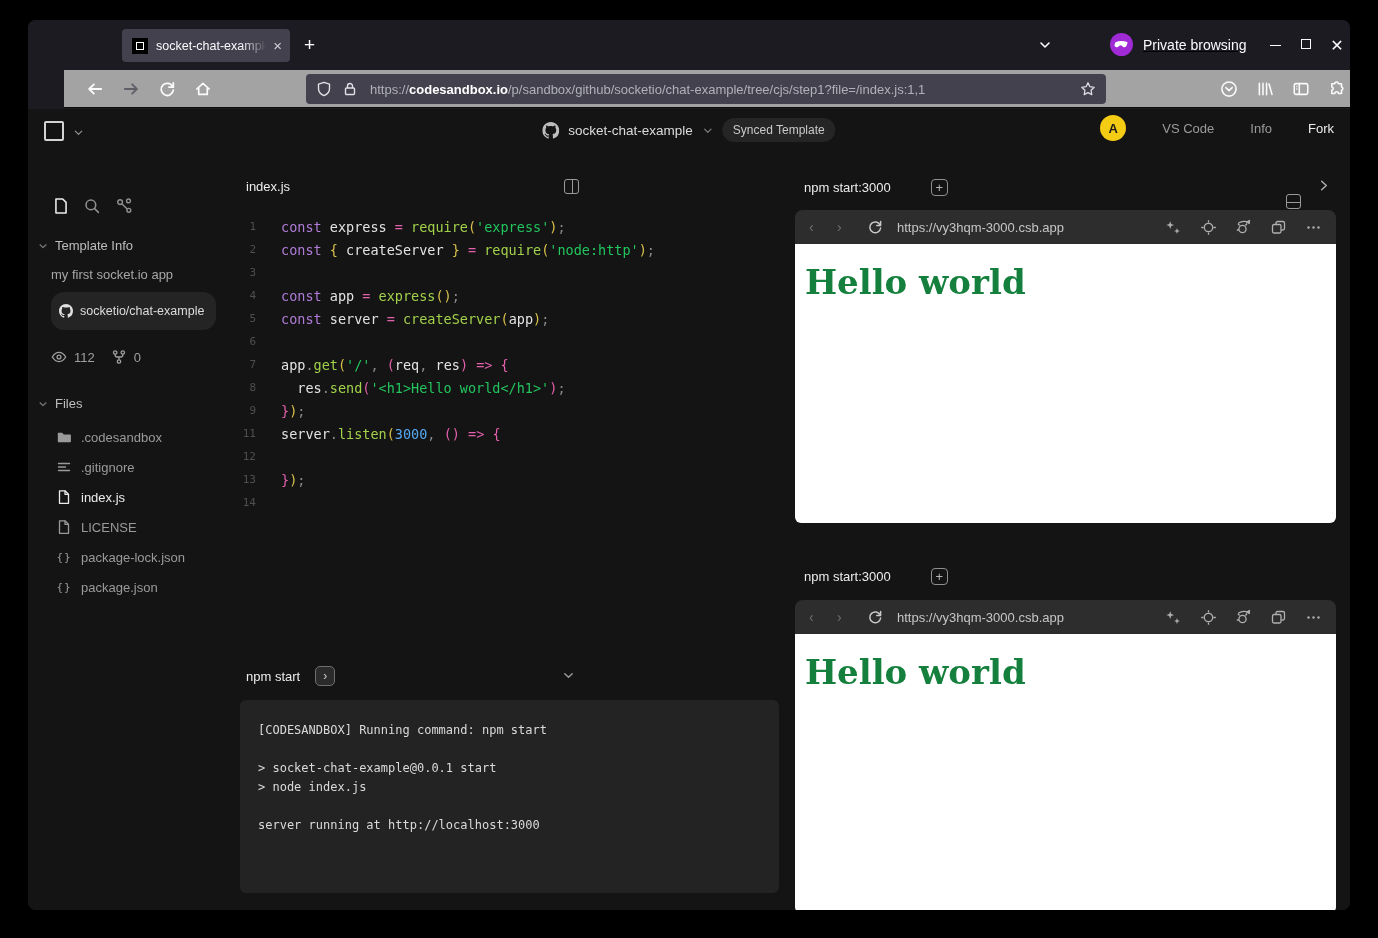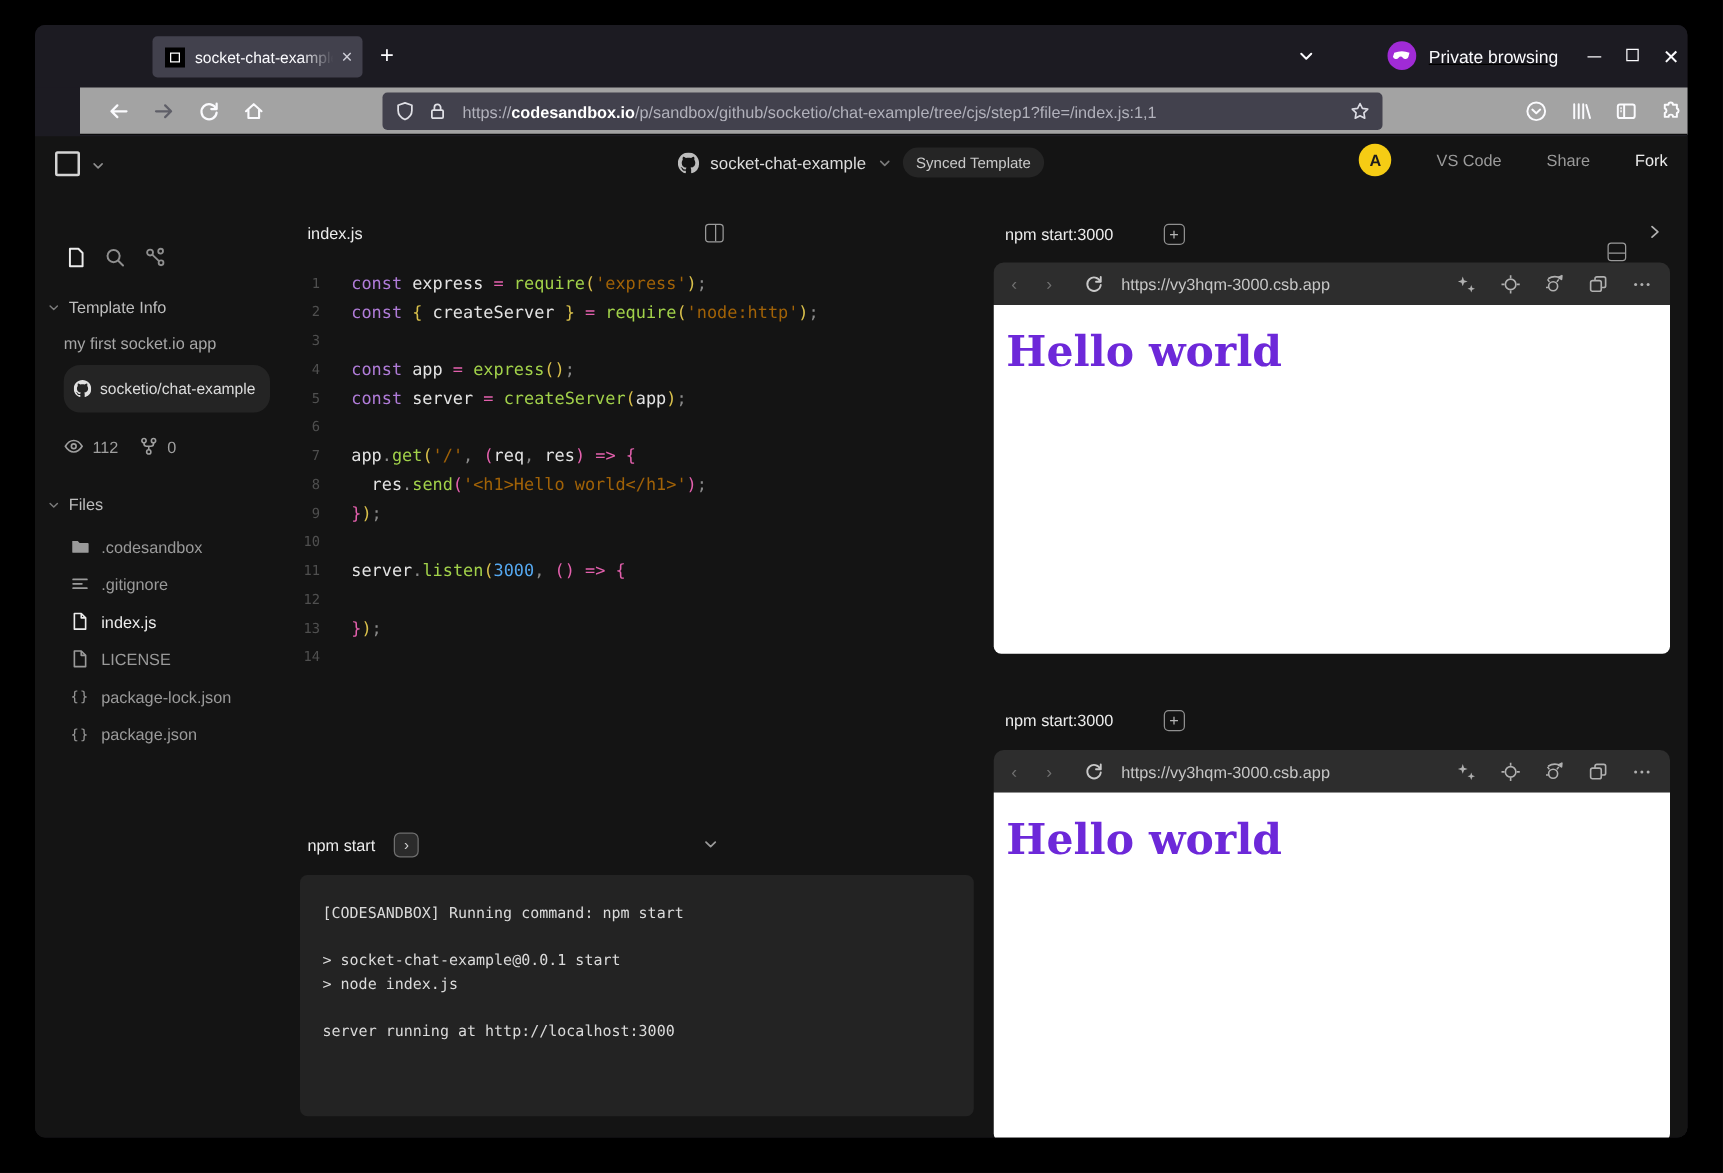--- a/index.html
+++ b/index.html
@@ -65,21 +65,21 @@
   
   .ed-tab { position:absolute; left:218px; top:159px; font-size:13px; color:#ececec; }
   .split-icon, .rows-icon { width:15px; height:15px; border:1.5px solid #9a9a9a; border-radius:3px; position:relative; }
   .split-icon::after { content:""; position:absolute; left:50%; top:0; bottom:0; border-left:1.5px solid #9a9a9a; }
   .rows-icon::after { content:""; position:absolute; top:50%; left:0; right:0; border-top:1.5px solid #9a9a9a; }
   #code-lines { position:absolute; left:212px; top:195px; width:552px; font-family:"DejaVu Sans Mono", monospace; font-size:13.5px; }
   .code-row { height:23px; display:flex; align-items:center; white-space:pre; }
   .code-row .ln { width:16px; text-align:right; color:#4f4f4f; font-size:11px; flex:0 0 16px; }
   .code-row .code-text { margin-left:25px; }
   .tk-kw { color:#b07cd8; } .tk-df { color:#e3e3e3; } .tk-op { color:#e360ad; }
-  .tk-fn { color:#a2d24a; } .tk-str { color:#a16207; } .tk-p1 { color:#d9c04b; }
+  .tk-fn { color:#a2d24a; } .tk-str { color:#22c55e; } .tk-p1 { color:#d9c04b; }
   .tk-p2 { color:#e360ad; } .tk-num { color:#55a8f0; } .tk-pu { color:#8a8a8a; }
   .tk-lnk { color:#c9d05e; text-decoration:underline; text-underline-offset:3px; }
 
   
   .term-head { position:absolute; left:218px; top:646px; display:flex; align-items:center; gap:15px; }
   .term-tab-label { font-size:13px; color:#ececec; }
   .term-icon { width:20px; height:20px; background:#2b2b2b; border:1px solid #6f6f6f; border-radius:5px; color:#cfcfcf; font-size:12px; display:flex; align-items:center; justify-content:center; }
   .term-chevron { position:absolute; left:534px; top:648px; color:#9a9a9a; }
   .term-box { position:absolute; left:212px; top:680px; width:539px; height:193px; background:#232323; border-radius:6px; overflow:hidden; }
   .term-box pre { font-family:"DejaVu Sans Mono", monospace; font-size:12px; line-height:19px; color:#dadada; padding:21px 18px; white-space:pre; }
@@ -87,21 +87,21 @@
   
   .pv-tab-label { font-size:13px; color:#ececec; }
   .plus-sq { width:17px; height:17px; border:1.5px solid #8f8f8f; border-radius:4px; color:#b5b5b5; display:flex; align-items:center; justify-content:center; font-size:13px; line-height:13px; }
   .pv-toolbar { position:absolute; left:767px; width:541px; height:34px; background:#2d2d2d; border-radius:8px 8px 0 0; display:flex; align-items:center; padding:0 14px; }
   .pv-toolbar .nav-ch { color:#707070; font-size:14px; width:16px; }
   .pv-toolbar .refresh { color:#c9c9c9; width:16px; height:16px; margin-left:14px; }
   .pv-url { font-size:13px; color:#c6c6c6; margin-left:14px; flex:1; white-space:nowrap; overflow:hidden; }
   .pv-tools { display:flex; align-items:center; gap:18px; color:#b0b0b0; }
   .pv-tools svg { width:17px; height:17px; display:block; }
   .pv-body { position:absolute; left:767px; width:541px; background:#ffffff; border-radius:0 0 6px 6px; overflow:hidden; }
-  .pv-body h1 { font-family:"DejaVu Serif", serif; font-weight:700; font-size:34px; color:#6d28d9; margin:18px 0 0 10px; }
+  .pv-body h1 { font-family:"DejaVu Serif", serif; font-weight:700; font-size:34px; color:#15803d; margin:18px 0 0 10px; }
   svg { display:block; }
 </style>
 </head>
 <body>
 
 <div id="window">
 
   <div id="titlebar">
     <div class="fx-tab">
       <span class="favicon">
@@ -217,21 +217,21 @@
       <span class="chev">
         <svg width="11" height="11" viewBox="0 0 12 12">
             <path d="M2.5 4.5l3.5 3.5 3.5-3.5" fill="none" stroke="currentColor" stroke-width="1.4" stroke-linecap="round" stroke-linejoin="round"></path>
           </svg>
       </span>
       <span class="pill">Synced Template</span>
     </div>
     <div class="hdr-right">
       <span class="avatar">A</span>
       <span class="hdr-link">VS Code</span>
-      <span class="hdr-link">Share</span>
+      <span class="hdr-link">Info</span>
       <span class="hdr-link primary">Fork</span>
     </div>
 
     <div class="side-icon active" style="left:24px; top:88px">
       <svg viewBox="0 0 16 16" fill="none" stroke="currentColor" stroke-width="1.4" stroke-linejoin="round">
           <path d="M3.5 1.8h6l3 3v9.4h-9z"></path>
         </svg>
     </div>
     <div class="side-icon" style="left:55px; top:88px">
       <svg viewBox="0 0 16 16" fill="none" stroke="currentColor" stroke-width="1.4" stroke-linecap="round">
@@ -341,21 +341,20 @@
     <div id="code-lines" style="top:106px">
         <div class="code-row"><span class="ln">1</span><span class="code-text"><span class="tk-kw">const</span><span class="tk-df"> express </span><span class="tk-op">=</span><span class="tk-fn"> require</span><span class="tk-p1">(</span><span class="tk-str">'express'</span><span class="tk-p1">)</span><span class="tk-pu">;</span></span></div>
         <div class="code-row"><span class="ln">2</span><span class="code-text"><span class="tk-kw">const</span><span class="tk-p1"> {</span><span class="tk-df"> createServer </span><span class="tk-p1">}</span><span class="tk-op"> =</span><span class="tk-fn"> require</span><span class="tk-p1">(</span><span class="tk-str">'node:http'</span><span class="tk-p1">)</span><span class="tk-pu">;</span></span></div>
         <div class="code-row"><span class="ln">3</span><span class="code-text"></span></div>
         <div class="code-row"><span class="ln">4</span><span class="code-text"><span class="tk-kw">const</span><span class="tk-df"> app </span><span class="tk-op">=</span><span class="tk-fn"> express</span><span class="tk-p1">()</span><span class="tk-pu">;</span></span></div>
         <div class="code-row"><span class="ln">5</span><span class="code-text"><span class="tk-kw">const</span><span class="tk-df"> server </span><span class="tk-op">=</span><span class="tk-fn"> createServer</span><span class="tk-p1">(</span><span class="tk-df">app</span><span class="tk-p1">)</span><span class="tk-pu">;</span></span></div>
         <div class="code-row"><span class="ln">6</span><span class="code-text"></span></div>
         <div class="code-row"><span class="ln">7</span><span class="code-text"><span class="tk-df">app</span><span class="tk-pu">.</span><span class="tk-fn">get</span><span class="tk-p1">(</span><span class="tk-str">'/'</span><span class="tk-pu">,</span><span class="tk-p2"> (</span><span class="tk-df">req</span><span class="tk-pu">,</span><span class="tk-df"> res</span><span class="tk-p2">)</span><span class="tk-op"> =&gt; </span><span class="tk-p2">{</span></span></div>
         <div class="code-row"><span class="ln">8</span><span class="code-text"><span class="tk-df">  res</span><span class="tk-pu">.</span><span class="tk-fn">send</span><span class="tk-p2">(</span><span class="tk-str">'&lt;h1&gt;Hello world&lt;/h1&gt;'</span><span class="tk-p2">)</span><span class="tk-pu">;</span></span></div>
         <div class="code-row"><span class="ln">9</span><span class="code-text"><span class="tk-p2">}</span><span class="tk-p1">)</span><span class="tk-pu">;</span></span></div>
-        <div class="code-row"><span class="ln">10</span><span class="code-text"></span></div>
         <div class="code-row"><span class="ln">11</span><span class="code-text"><span class="tk-df">server</span><span class="tk-pu">.</span><span class="tk-fn">listen</span><span class="tk-p1">(</span><span class="tk-num">3000</span><span class="tk-pu">,</span><span class="tk-p2"> ()</span><span class="tk-op"> =&gt; </span><span class="tk-p2">{</span></span></div>
         <div class="code-row"><span class="ln">12</span></div>
         <div class="code-row"><span class="ln">13</span><span class="code-text"><span class="tk-p2">}</span><span class="tk-p1">)</span><span class="tk-pu">;</span></span></div>
         <div class="code-row"><span class="ln">14</span><span class="code-text"></span></div>
       </div>
 
     <div class="term-head" style="top:557px">
       <span class="term-tab-label">npm start</span>
       <span class="term-icon">›</span>
     </div>

